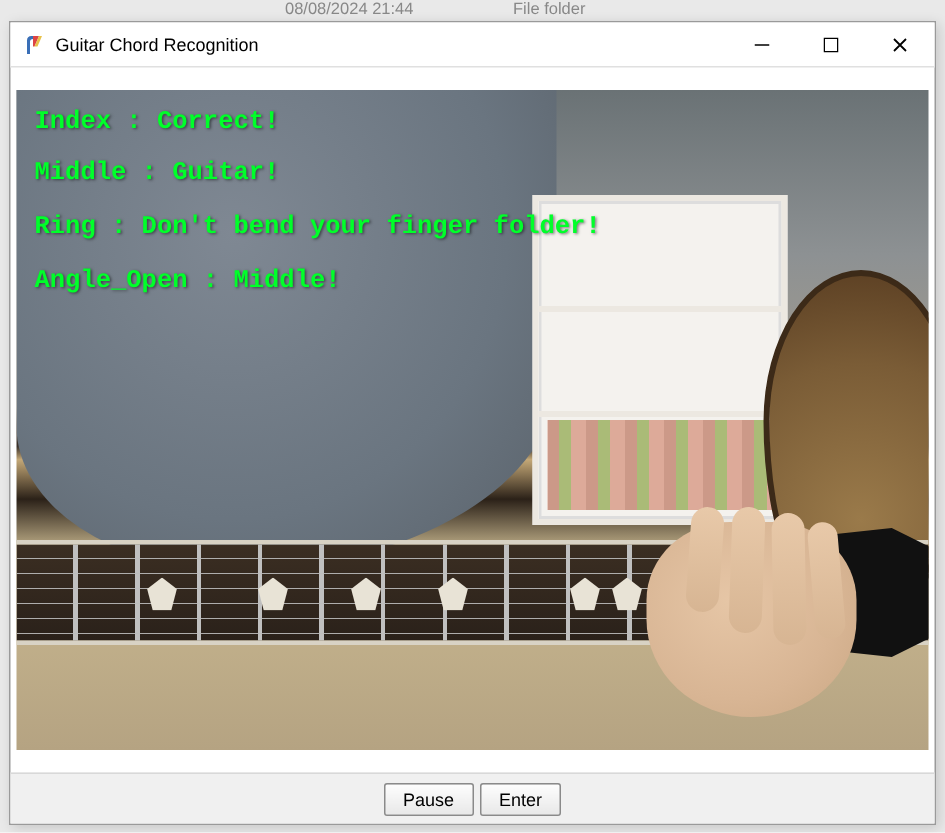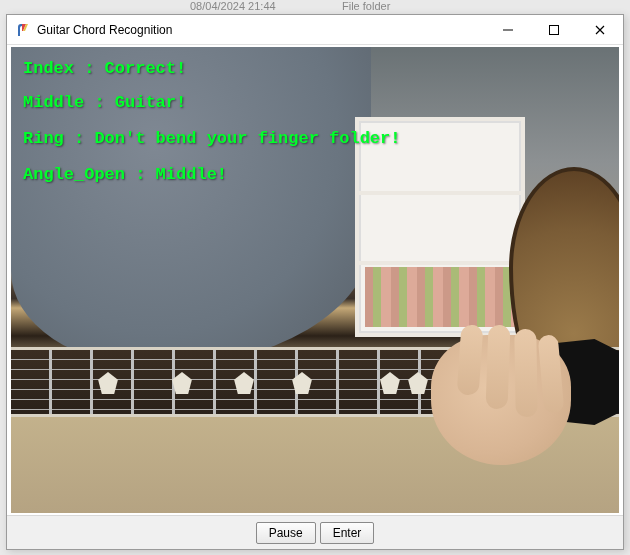--- a/index.html
+++ b/index.html
@@ -25,20 +25,21 @@
     position: absolute;
     left: 6px;
     top: 14px;
     width: 618px;
     height: 536px;
     background: #ffffff;
     border: 1px solid #9a9a9a;
     box-shadow: 2px 2px 8px rgba(0,0,0,0.15);
     display: flex;
     flex-direction: column;
+    gap: 13px;
   }
   .titlebar {
     height: 30px;
     display: flex;
     align-items: center;
     background: #ffffff;
     border-bottom: 1px solid #e0e0e0;
     user-select: none;
   }
   .titlebar-icon {
@@ -181,21 +182,21 @@
     border:1px solid #8a8a8a;
     border-radius:2px;
     cursor: default;
     text-align: right;
   }
 </style>
 </head>
 <body>
 
 <div class="bg-desktop">
-  <span class="bg-text" style="left:190px; top:0;">08/04/2024 21:44</span>
+  <span class="bg-text" style="left:190px; top:0;">08/08/2024 21:44</span>
   <span class="bg-text" style="left:330px; top:0;margin-left:12px;">File folder</span>
 </div>
 
 <div class="window">
 
   <div class="titlebar">
     <span class="titlebar-icon">
       <svg width="16" height="16" viewBox="0 0 16 16">
         <path d="M3 14 L3 5 Q3 2 6 2 L7 2 L7 4 Q5 4 5 6 L5 14 Z" fill="#3a6fb7"></path>
         <path d="M7 2 L11 2 L8 9 L7 9 Z" fill="#d44"></path>

